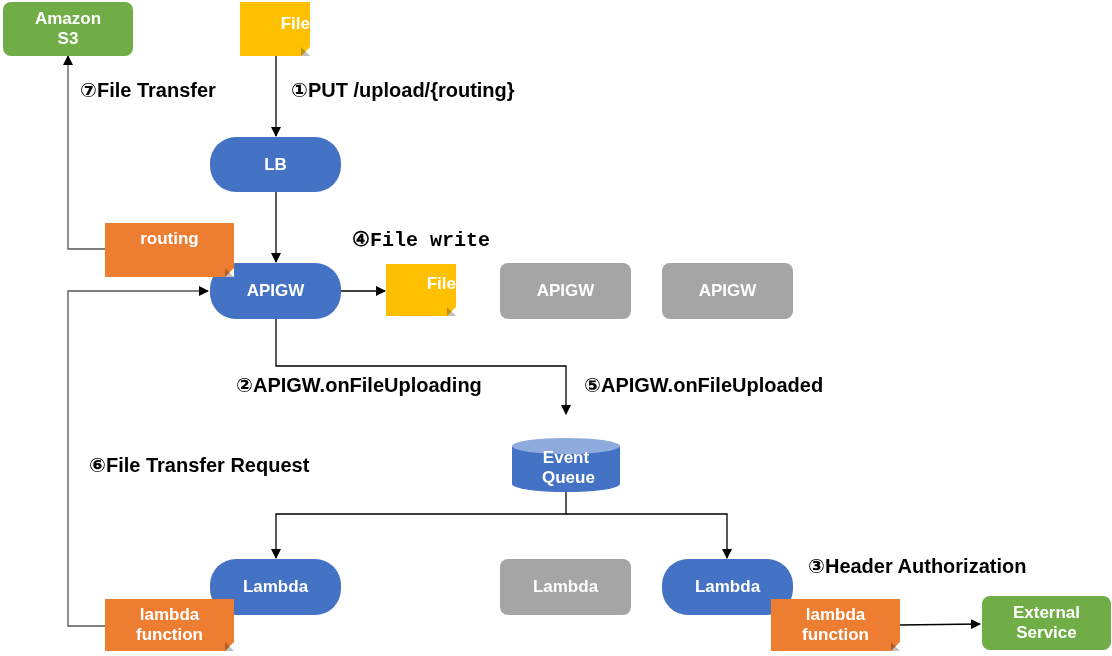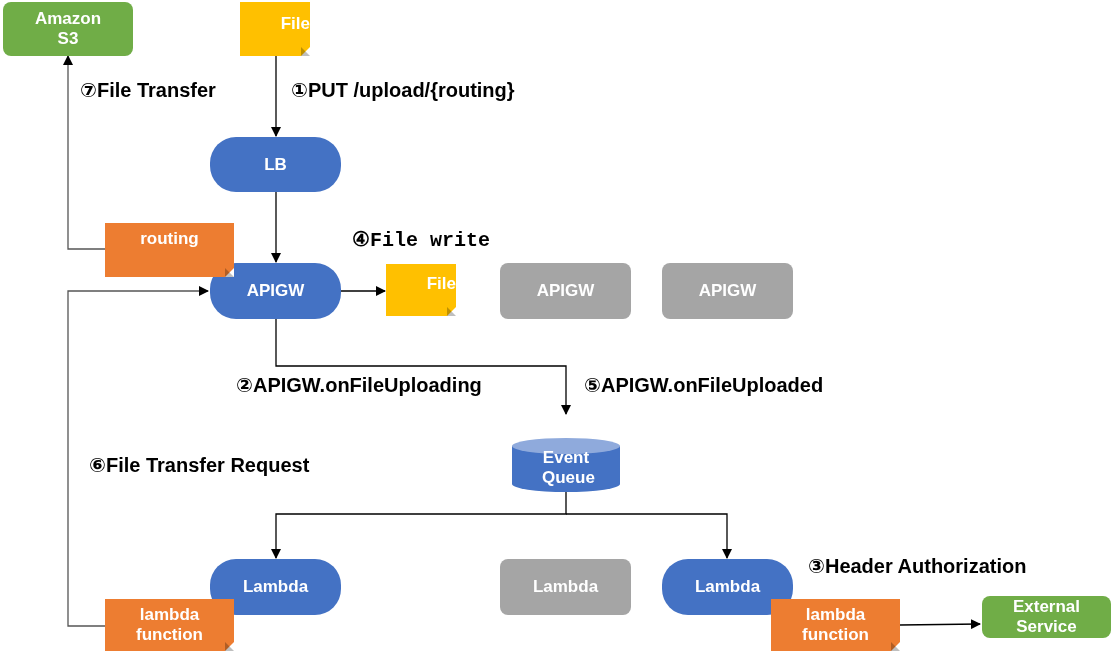--- a/index.html
+++ b/index.html
@@ -107,21 +107,21 @@
   </div>
 
 <div class="node note" style="left:105px; top:599px; width:129px; height:52px; padding:0 22px;">
     <span>lambda function</span>
   </div>
 
 <div class="node note" style="left:771px; top:599px; width:129px; height:52px; padding:0 22px;">
     <span>lambda function</span>
   </div>
 
-<div class="node rounded green" style="left:982px; top:596px; width:129px; height:42px; padding:0 20px;">
+<div class="node rounded green" style="left:982px; top:596px; width:129px; height:54px; padding:0 20px;">
     <span>External Service</span>
   </div>
 
 <div class="label" style="left:80px; top:78px;">⑦File Transfer</div>
 <div class="label" style="left:291px; top:78px;">①PUT /upload/{routing}</div>
 <div class="label" style="left:352px; top:229px;font-family:Liberation Mono, monospace;">④File write</div>
 <div class="label" style="left:236px; top:373px;">②APIGW.onFileUploading</div>
 <div class="label" style="left:584px; top:373px;">⑤APIGW.onFileUploaded</div>
 <div class="label" style="left:89px; top:453px;">⑥File Transfer Request</div>
 <div class="label" style="left:808px; top:554px;">③Header Authorization</div>

